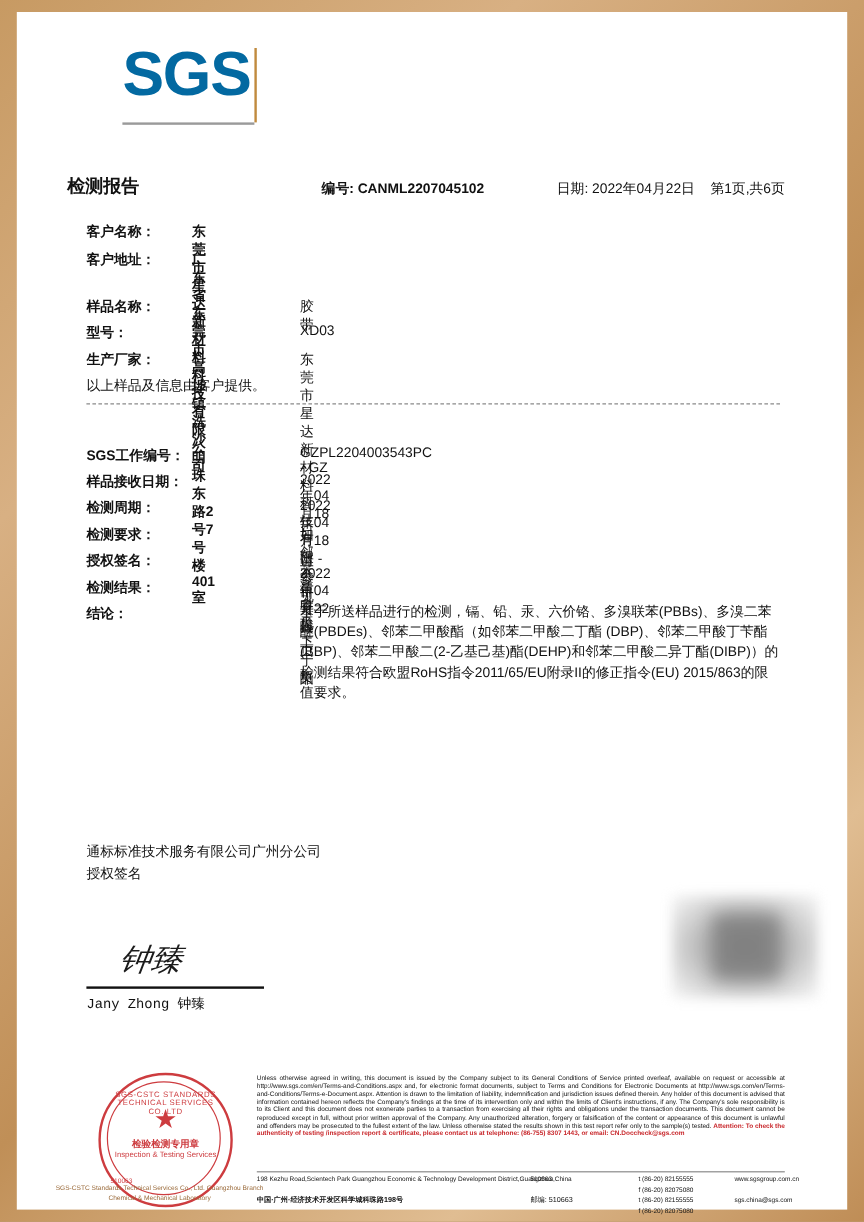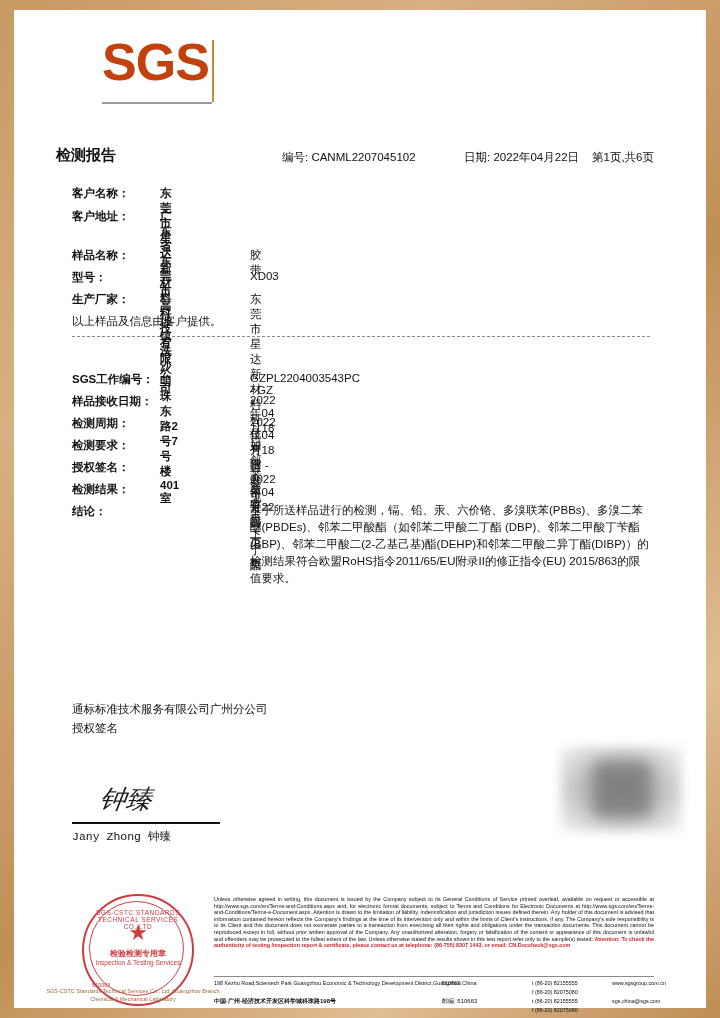--- a/index.html
+++ b/index.html
@@ -32,21 +32,21 @@
   .logo-wrap {
     position: absolute;
     left: 88px;
     top: 26px;
   }
   .logo-text {
     font-family: "Liberation Sans", sans-serif;
     font-weight: bold;
     font-size: 52px;
     letter-spacing: -1px;
-    color: #c2410c;
+    color: #0369a1;
     line-height: 52px;
   }
   .logo-rule {
     position: absolute;
     left: 88px;
     top: 92px;
     width: 110px;
     height: 2px;
     background: #9a9a9a;
   }
@@ -63,24 +63,25 @@
   .rpt-title {
     position: absolute;
     left: 42px;
     top: 136px;
     font-size: 15px;
     font-weight: bold;
     color: #111;
   }
   .rpt-no {
     position: absolute;
-    left: 268px;
+    left: 254px;
     top: 140px;
     font-size: 11.5px;
     color: #111;
+    font-weight: bold;
   }
   .rpt-date {
     position: absolute;
     left: 450px;
     top: 140px;
     font-size: 11.5px;
     color: #111;
   }
   .rpt-page {
     position: absolute;

